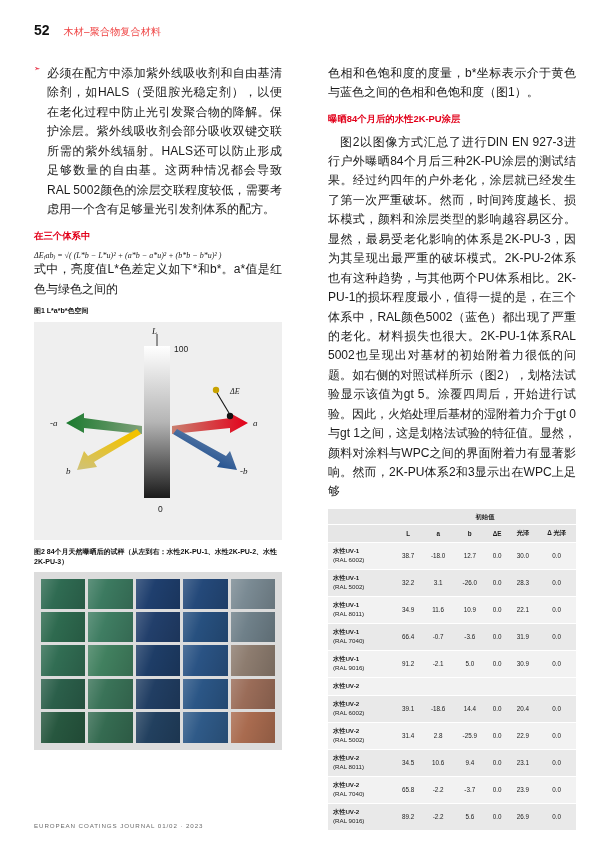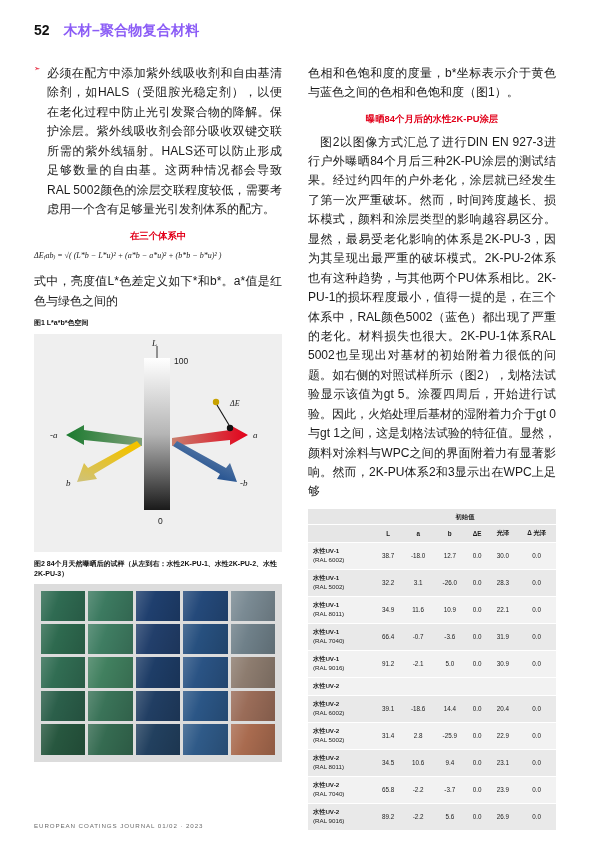--- a/index.html
+++ b/index.html
@@ -18,74 +18,73 @@
   
   .hdr {
     position: absolute;
     left: 34px; top: 22px;
     display: flex; align-items: baseline; gap: 14px;
   }
   .hdr .pageno {
     font-size: 14px; font-weight: bold; color: #111;
   }
   .hdr .title {
-    font-size: 14px; font-weight: bold; color: #8b5cf6;
+    font-size: 10px; font-weight: normal; color: #ef4444;
     letter-spacing: .2px;
   }
   
   .footer {
     position: absolute; left: 34px; bottom: 20px;
     font-size: 6.2px; letter-spacing: .9px;
     color: #6b6b6b; text-transform: uppercase;
   }
   
   .col {
     position: absolute;
     width: 248px;
     top: 64px;
   }
   .col-left { left: 34px; }
-  .col-right { left: 308px; }
+  .col-right { left: 328px; }
 
   p.body {
     font-size: 12px;
     line-height: 1.62;
     color: #1a1a1a;
     margin: 0 0 7px 0;
     text-align: justify;
   }
   p.indent { text-indent: 12px; }
   h2.red {
     color: #e2001a;
     font-size: 9.4px;
     font-weight: bold;
     margin: 10px 0 7px 0;
     line-height: 1.35;
-    text-align: center;
   }
   .cap {
     font-size: 7px;
     font-weight: bold;
     color: #111;
     line-height: 1.5;
     margin: 6px 0 5px 0;
   }
   .arrow-note {
     position: relative;
     padding-left: 13px;
   }
   .arrow-note .arrow {
     position: absolute; left: 0; top: 1px;
     color: #e2001a; font-size: 7.5px; line-height: 1;
   }
   
   .formula {
     font-family: "Liberation Serif", serif;
     font-size: 8px; color: #1a1a1a;
-    margin: 6px 0 12px 0;
+    margin: 6px 0 0 0;
     font-style: italic;
   }
 
   
   .labfig {
     width: 248px; height: 218px;
     background: #efefef;
     position: relative;
     margin-top: 4px;
   }

